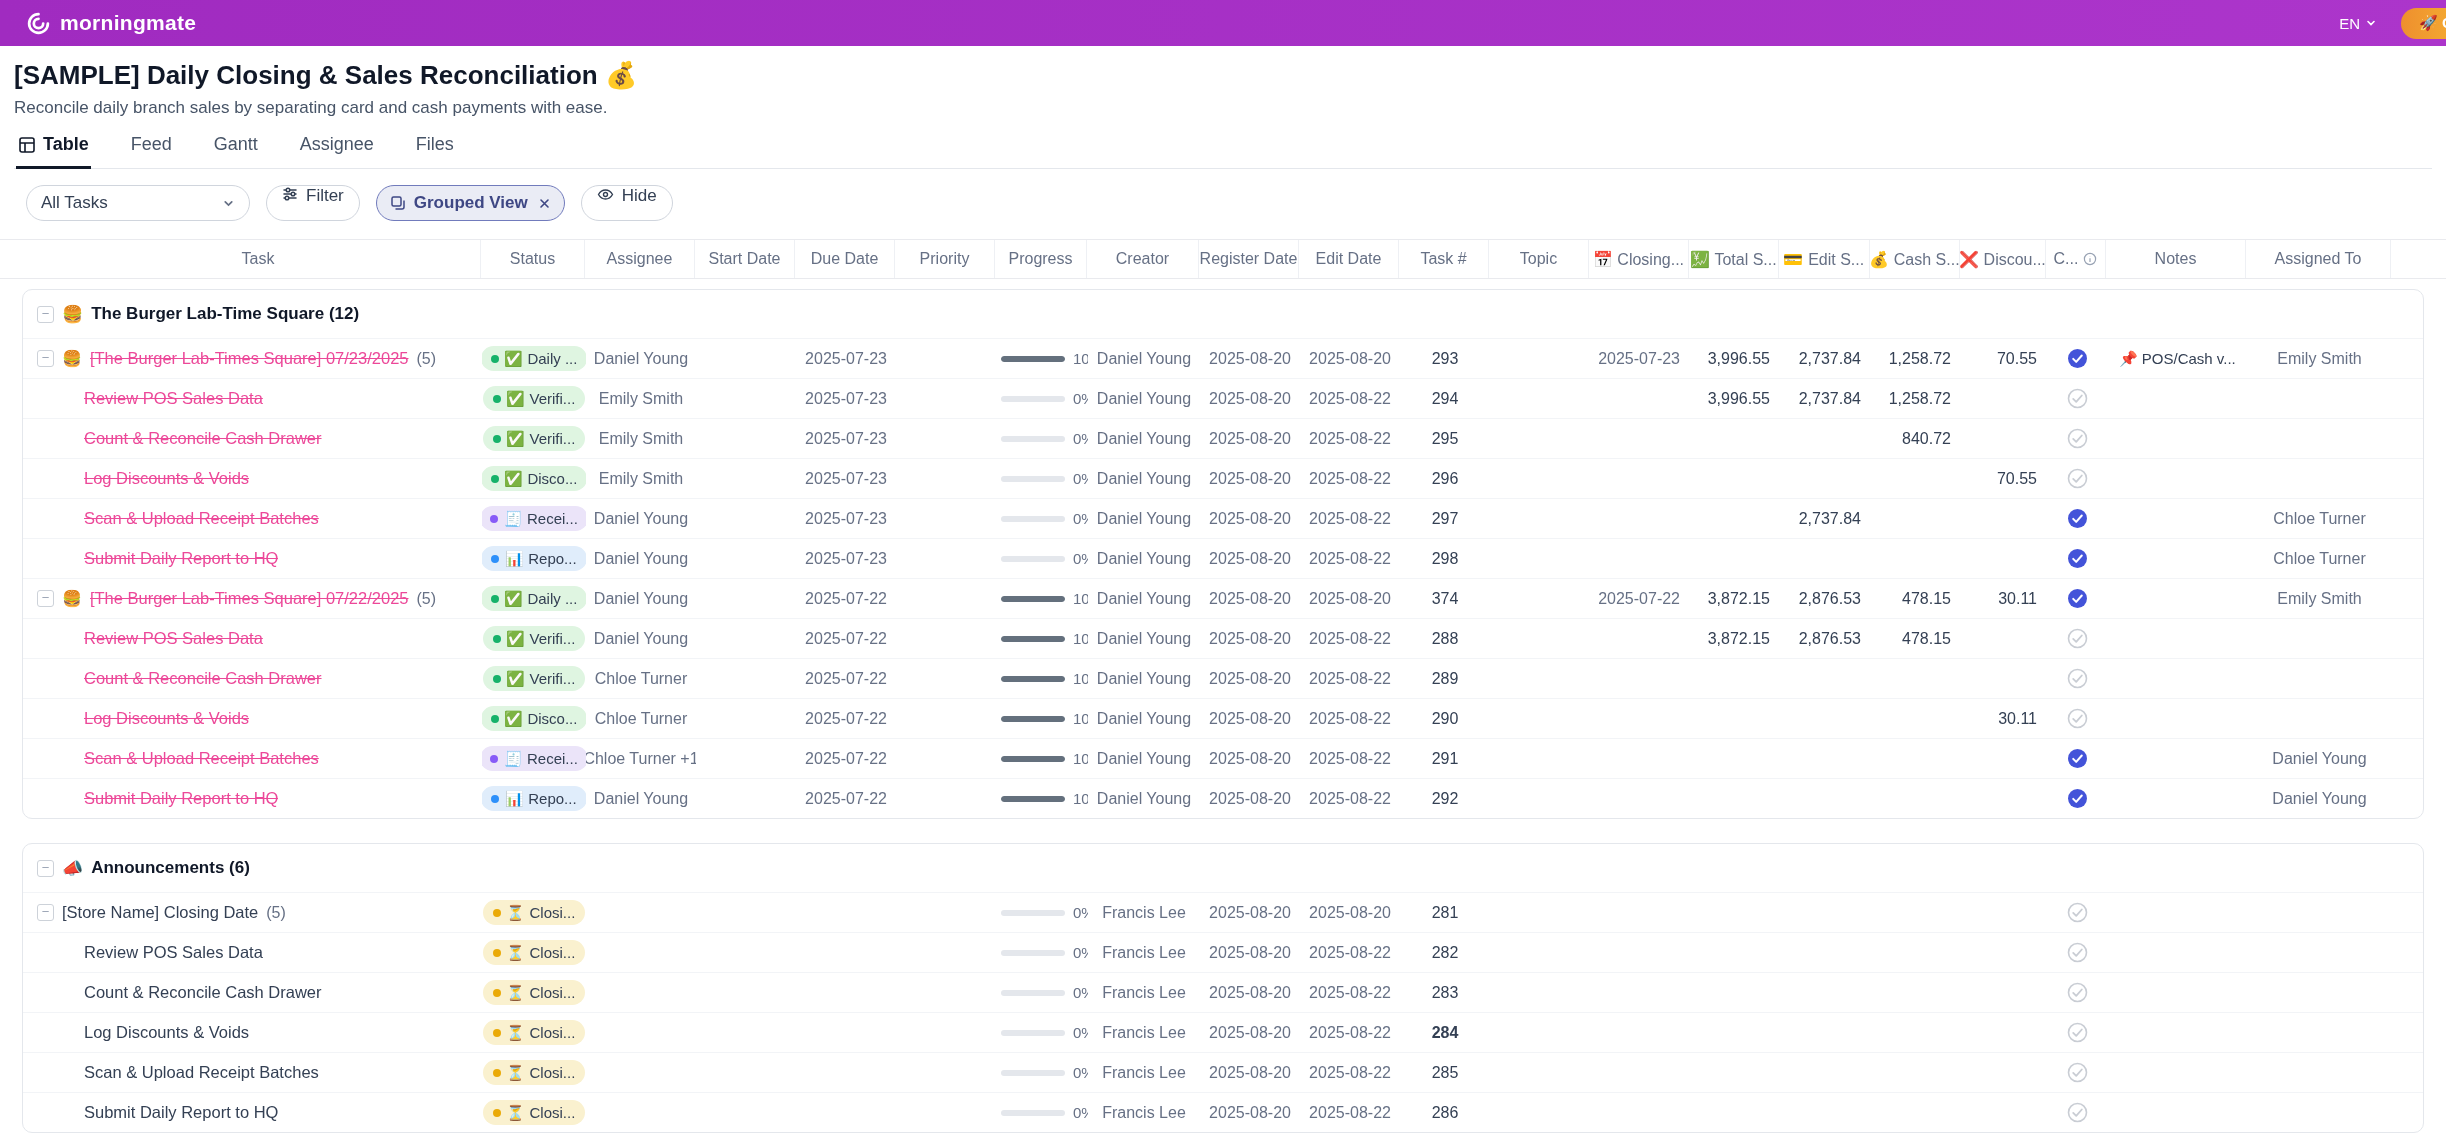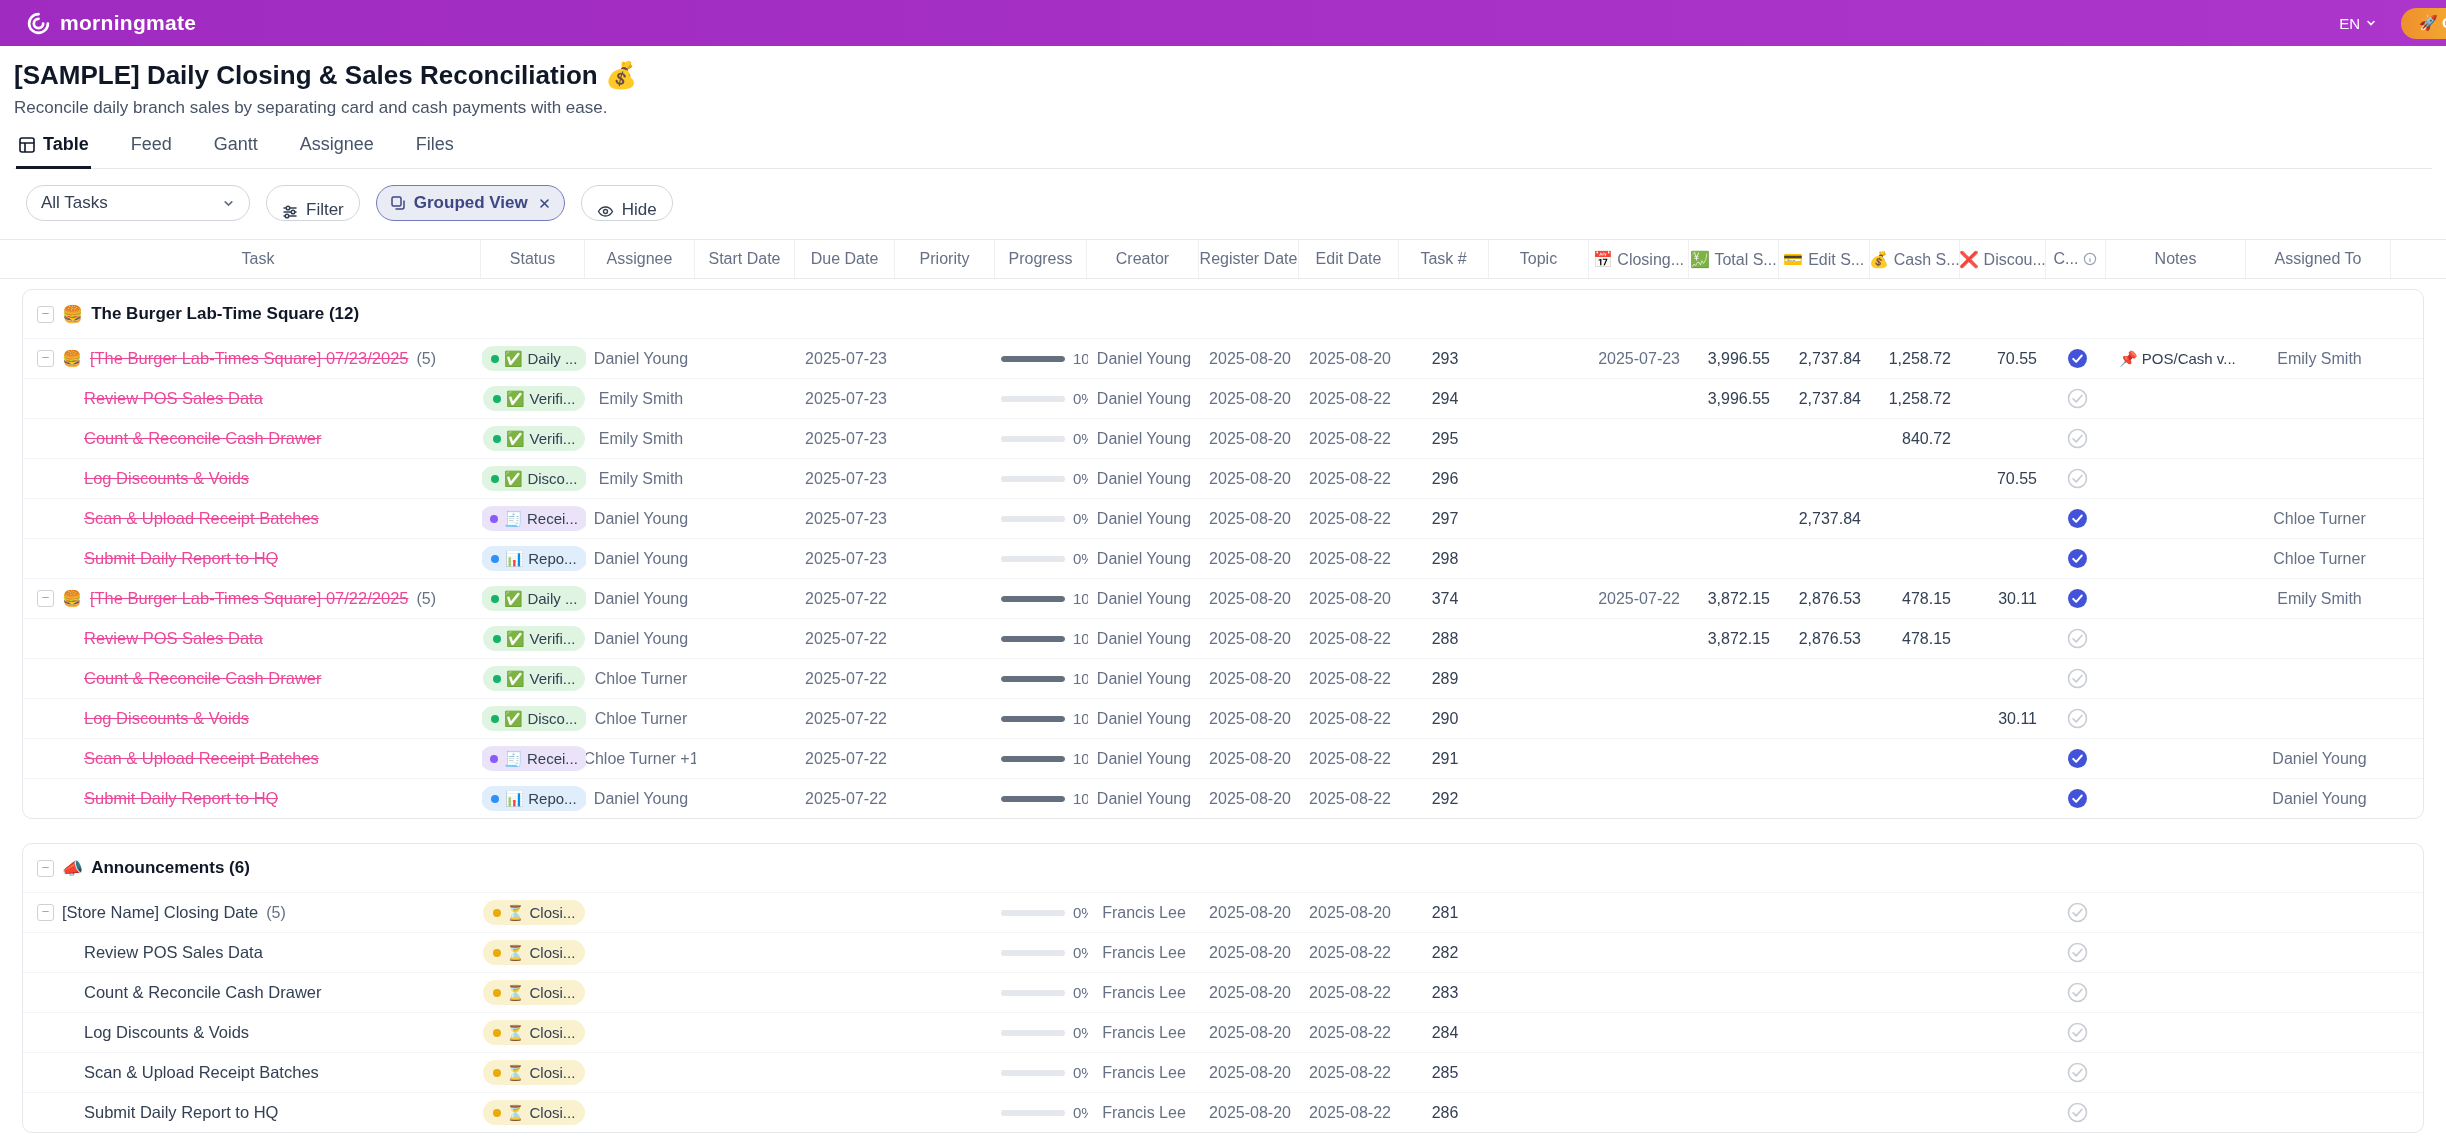--- a/index.html
+++ b/index.html
@@ -27,21 +27,21 @@
   .tab { display: flex; align-items: center; gap: 7px; font-size: 18px; color: #475467;
     padding: 0 2px 11px; border-bottom: 3px solid transparent; margin-bottom: -1px; cursor: pointer; }
   .tab.active { color: #101828; font-weight: 700; border-bottom-color: #101828; }
 
   
   .toolbar { display: flex; align-items: center; gap: 16px; padding: 16px 26px 12px; }
   .select { width: 224px; height: 36px; border: 1px solid #D0D5DD; border-radius: 18px;
     display: flex; align-items: center; justify-content: space-between; padding: 0 14px;
     font-size: 17px; color: #344054; background: #fff; cursor: pointer; }
   .tbtn { height: 36px; border: 1px solid #D0D5DD; border-radius: 18px; display: flex;
-    align-items: flex-end; gap: 8px; padding: 0 15px; font-size: 17px; color: #344054;
+    align-items: flex-start; gap: 8px; padding: 0 15px; font-size: 17px; color: #344054;
     background: #fff; cursor: pointer; }
   .gchip { height: 36px; border: 1px solid #717BBC; border-radius: 18px; display: flex;
     align-items: center; gap: 8px; padding: 0 13px; font-size: 17px; font-weight: 600;
     color: #3E4784; background: #EAECF5; cursor: pointer; }
 
   
   .thead { display: flex; align-items: stretch; height: 40px; margin-top: 6px;
     border-top: 1px solid #E9EAEE; border-bottom: 1px solid #E9EAEE; padding-left: 36px; }
   .th { display: flex; align-items: center; justify-content: center; gap: 5px;
     font-size: 16px; color: #667085; border-right: 1px solid #EEF0F4;
@@ -1142,21 +1142,21 @@
         </div>
         <div class="cell c-center gray" style="width: 112px;">
           <span>Francis Lee</span>
         </div>
         <div class="cell c-center gray" style="width: 100px;">
           <span>2025-08-20</span>
         </div>
         <div class="cell c-center gray" style="width: 100px;">
           <span>2025-08-22</span>
         </div>
-        <div class="cell c-center dark" style="width: 90px;">
+        <div class="cell c-center dark" style="width: 90px; font-weight: bold;">
           <span>284</span>
         </div>
         <div class="cell c-center gray" style="width: 100px;"></div>
         <div class="cell c-right gray" style="width: 100px;"></div>
         <div class="cell c-right dark" style="width: 90px;"></div>
         <div class="cell c-right dark" style="width: 91px;"></div>
         <div class="cell c-right dark" style="width: 90px;"></div>
         <div class="cell c-right dark" style="width: 86px;"></div>
         <div class="cell c-center" style="width: 60px;">
           <span class="ckwrap">

